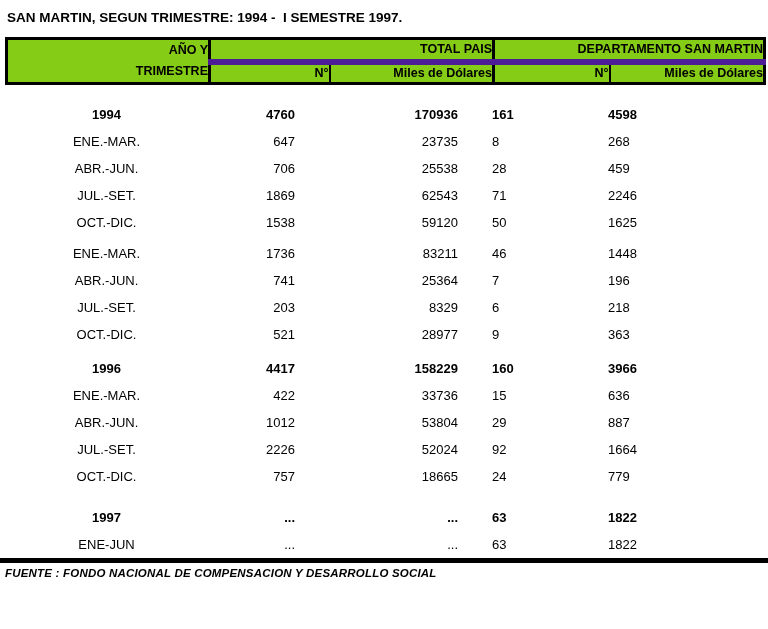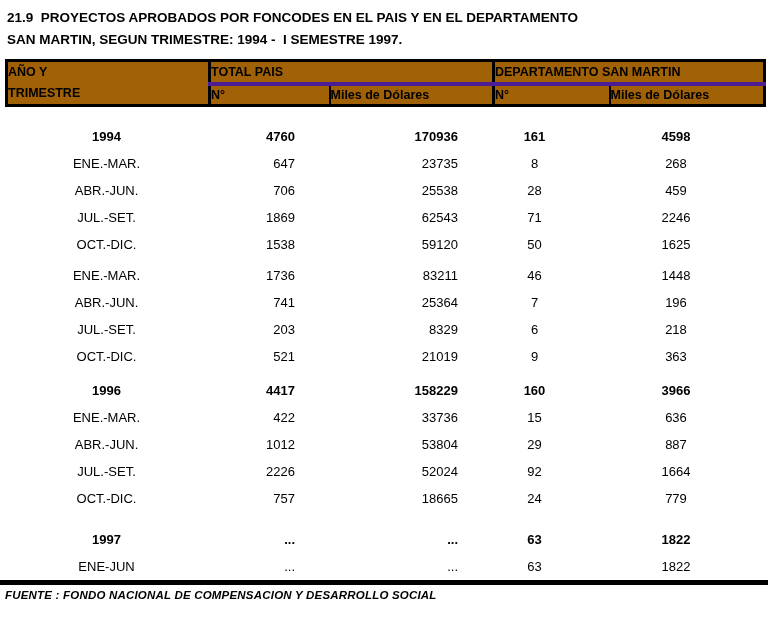--- a/index.html
+++ b/index.html
@@ -11,57 +11,56 @@
   }
   .title { padding:7px 6px 0 7px; font-weight:bold; font-size:13.5px; line-height:22px; }
   .title div { white-space:pre; }
 
   .tbl-wrap { margin:8px 5px 0 5px; width:758px; }
   table { border-collapse:collapse; table-layout:fixed; width:758px; }
 
   
   table.hdr { border:3px solid #000; }
   table.hdr th {
-    background:#a16207; font-weight:bold; font-size:12.5px;
-    text-align:left; vertical-align:middle; overflow:hidden;
+    background:#84cc16; font-weight:bold; font-size:12.5px;
+    text-align:right; vertical-align:middle; overflow:hidden;
   }
   table.hdr tr.r1 th { height:22px; }
   table.hdr tr.r2 th { height:21px; }
   th.yearcol div { line-height:21px; }
   .thick-r { border-right:3px solid #000; }
   .thin-r  { border-right:2px solid #000; }
-  .grp { border-bottom:4px solid #4c1d95; }
+  .grp { border-bottom:6px solid #4c1d95; }
 
   
   table.bdy { margin-top:16px; }
   table.bdy td {
     height:27px; font-size:13px; vertical-align:middle;
     white-space:nowrap; overflow:hidden;
   }
   tr.year-row td { font-weight:bold; }
   td.c1 { text-align:center; }
   td.c2 { text-align:right; padding-right:33px; }
   td.c3 { text-align:right; padding-right:34px; }
-  td.c4 { text-align:center; padding-right:31px; }
-  td.c5 { text-align:center; padding-right:19px; }
+  td.c4 { text-align:left; padding-right:31px; }
+  td.c5 { text-align:left; padding-right:19px; }
   tr.spacer td { height:auto; }
 
   .rule { margin-top:0; width:768px; height:5px; background:#000; }
   .source {
     margin:4px 0 0 5px; font-weight:bold; font-style:italic; font-size:11.5px;
     letter-spacing:0.2px;
   }
 </style>
 </head>
 <body>
 
 <div>
 
   <div class="title">
-    <div>21.9  PROYECTOS APROBADOS POR FONCODES EN EL PAIS Y EN EL DEPARTAMENTO</div>
     <div>SAN MARTIN, SEGUN TRIMESTRE: 1994 -  I SEMESTRE 1997.</div>
   </div>
 
   <div class="tbl-wrap">
 
     <table class="hdr">
       <colgroup>
         <col style="width:203px">
           <col style="width:120px">
           <col style="width:164px">
@@ -150,21 +149,21 @@
           <tr>
             <td class="c1">JUL.-SET.</td>
             <td class="c2">203</td>
             <td class="c3">8329</td>
             <td class="c4">6</td>
             <td class="c5">218</td>
           </tr>
           <tr>
             <td class="c1">OCT.-DIC.</td>
             <td class="c2">521</td>
-            <td class="c3">21019</td>
+            <td class="c3">28977</td>
             <td class="c4">9</td>
             <td class="c5">363</td>
           </tr>
           <tr class="spacer">
             <td colspan="5" style="height: 7px;"></td>
           </tr>
           <tr class="year-row">
             <td class="c1">1996</td>
             <td class="c2">4417</td>
             <td class="c3">158229</td>

